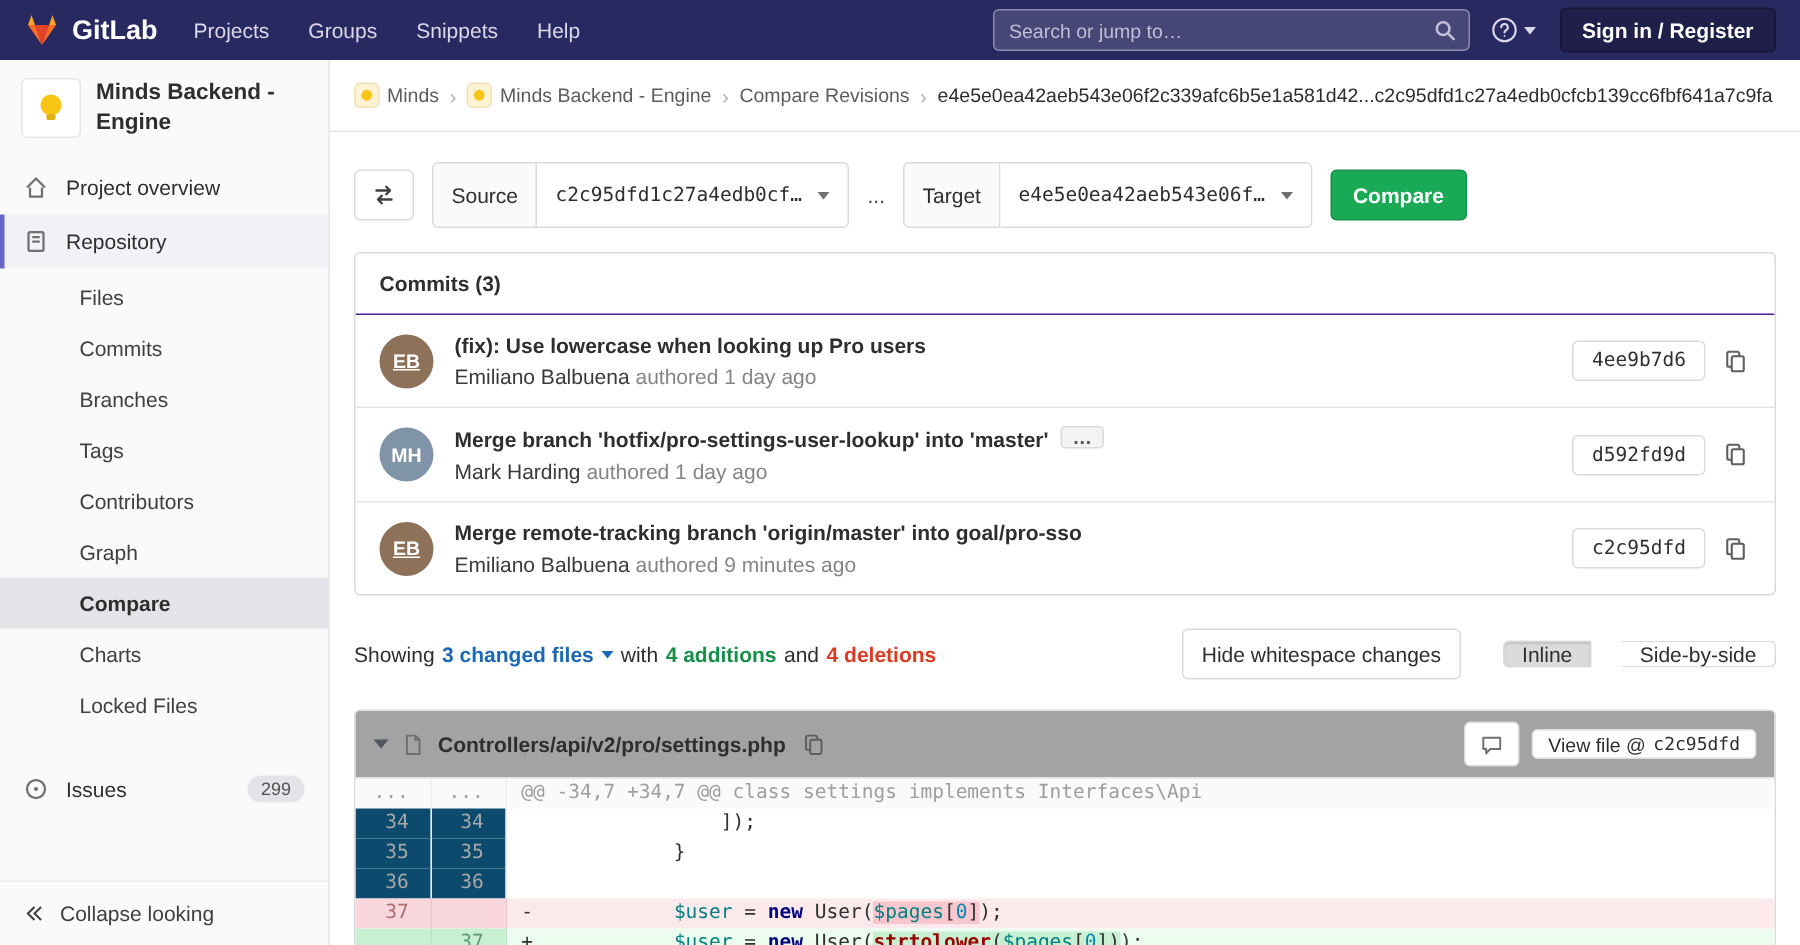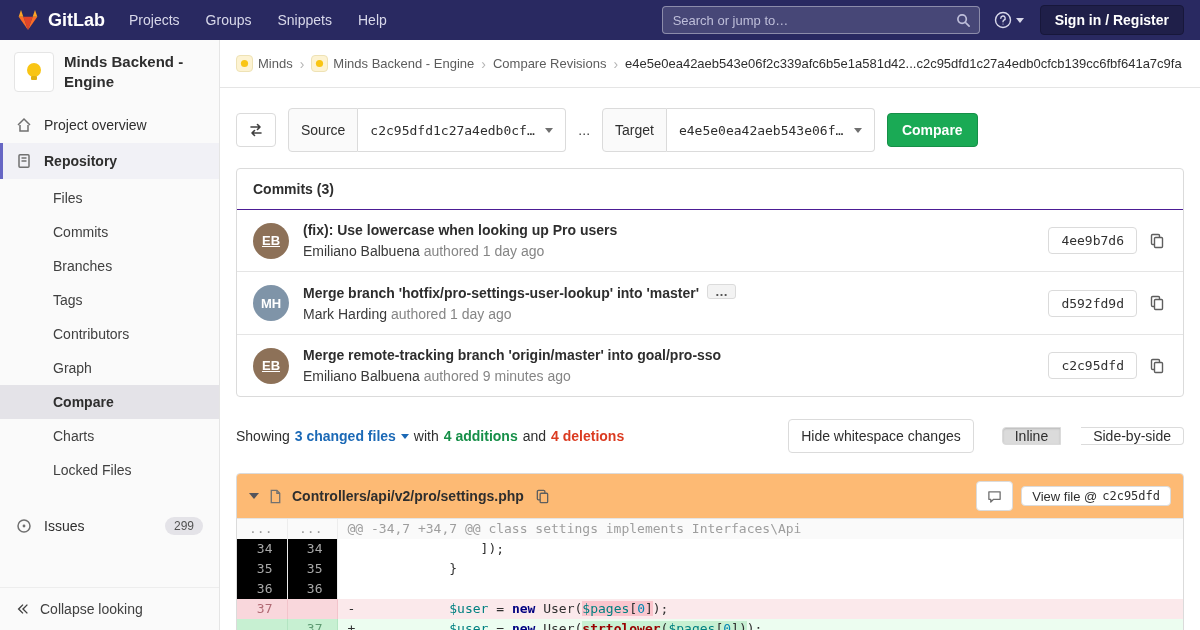--- a/index.html
+++ b/index.html
@@ -35,21 +35,21 @@
   
   .project-ctx { display:flex; align-items:center; gap:10px; padding:12px 14px 14px; cursor:pointer; }
   .proj-avatar { width:40px; height:40px; border:1px solid #e5e5e5; border-radius:4px;
     background:#fff; display:flex; align-items:center; justify-content:center; flex-shrink:0; }
   .proj-title { font-weight:600; font-size:15px; line-height:1.35; color:#2e2e2e; }
   .side-nav { flex:1; overflow:hidden; }
   .side-item { display:flex; align-items:center; gap:12px; padding:10px 16px;
     font-size:14px; color:#2e2e2e; cursor:pointer; text-decoration:none; }
   .side-item .icn { color:#707070; flex-shrink:0; }
   .side-item.active-section { border-left:3px solid #6666c4; padding-left:13px;
-    background:#f1f1f6; font-weight:700; }
+    background:#f1f1f6; font-weight:400; }
   .sub-list { padding:2px 0 6px; }
   .sub-item { display:block; padding:9px 16px 9px 53px; font-size:14px; color:#404040;
     cursor:pointer; text-decoration:none; }
   .sub-item.active { background:#e4e3e8; font-weight:600; color:#2e2e2e; }
   .side-item.issues { margin-top:14px; }
   .badge { margin-left:auto; background:#e4e3e8; color:#525252; font-size:12px;
     border-radius:9px; padding:2px 9px; }
   .collapse-row { display:flex; align-items:center; gap:10px; padding:13px 16px;
     font-size:14px; color:#404040; cursor:pointer; border-top:1px solid #ededed; }
 
@@ -118,39 +118,39 @@
     padding:0 12px; font-size:14px; color:#2e2e2e; cursor:pointer; margin-right:8px; }
   .seg { display:flex; }
   .seg button { background:#fff; border:1px solid #dbdbdb; height:18px; padding:0 12px;
     font-size:14px; color:#2e2e2e; cursor:pointer;margin-left:20px; }
   .seg button:first-child { border-radius:4px 0 0 4px; }
   .seg button:last-child { border-radius:0 4px 4px 0; border-left:none; }
   .seg button.active { background:#dbdbdb; box-shadow:inset 0 1px 2px rgba(0,0,0,0.15); }
 
   
   .diff-card { margin-top:20px; }
-  .diff-header { display:flex; align-items:center; gap:9px; background:#fdba74;
+  .diff-header { display:flex; align-items:center; gap:9px; background:#a3a3a3;
     border-bottom:1px solid #e5e5e5; padding:7px 12px; }
   .tri-dn { width:0; height:0; border-left:5px solid transparent; border-right:5px solid transparent;
     border-top:6px solid #54545c; cursor:pointer; }
   .file-icn { color:#707070; }
   .diff-filename { font-weight:600; font-size:14px; color:#2e2e2e; cursor:pointer; }
   .diff-header-right { margin-left:auto; display:flex; align-items:center; gap:8px; }
   .bubble-btn { background:#fff; border:1px solid #dbdbdb; border-radius:4px; height:30px;
     padding:0 10px; color:#707070; cursor:pointer; display:flex; align-items:center; }
   .viewfile-btn { background:#fff; border:1px solid #dbdbdb; border-radius:4px; height:20px;
     padding:0 10px; font-size:13px; color:#2e2e2e; cursor:pointer; display:flex;
     align-items:center; gap:5px; }
   .viewfile-btn .mono { font-family:"DejaVu Sans Mono", monospace; font-size:12px; }
 
   .diff-table { width:100%; border-collapse:collapse;
     font-family:"DejaVu Sans Mono", monospace; font-size:13px; line-height:20px; }
   .diff-table td { height:20px; }
   td.lnum { width:50px; text-align:right; padding-right:14px; color:#a8a8a8;
-    background:#000000; border-right:1px solid #ededed; cursor:pointer; user-select:none; }
+    background:#0c4a6e; border-right:1px solid #ededed; cursor:pointer; user-select:none; }
   td.code { padding:0 10px; white-space:pre; color:#303030; }
   tr.hunk td { background:#fafafa; color:#9e9e9e; }
   tr.hunk td.code .tok { color:#9e9e9e; }
   tr.del td.lnum { background:#f9d7dc; border-right-color:#f2c4cb; color:#b06a74; }
   tr.del td.code { background:#fbe9eb; }
   tr.add td.lnum { background:#c7f0d2; border-right-color:#b3e5c2; color:#5f9a72; }
   tr.add td.code { background:#ecfdf0; }
   .tok.nv { color:#008080; }
   .tok.k  { color:#000080; font-weight:bold; }
   .tok.mi { color:#0086b3; }

